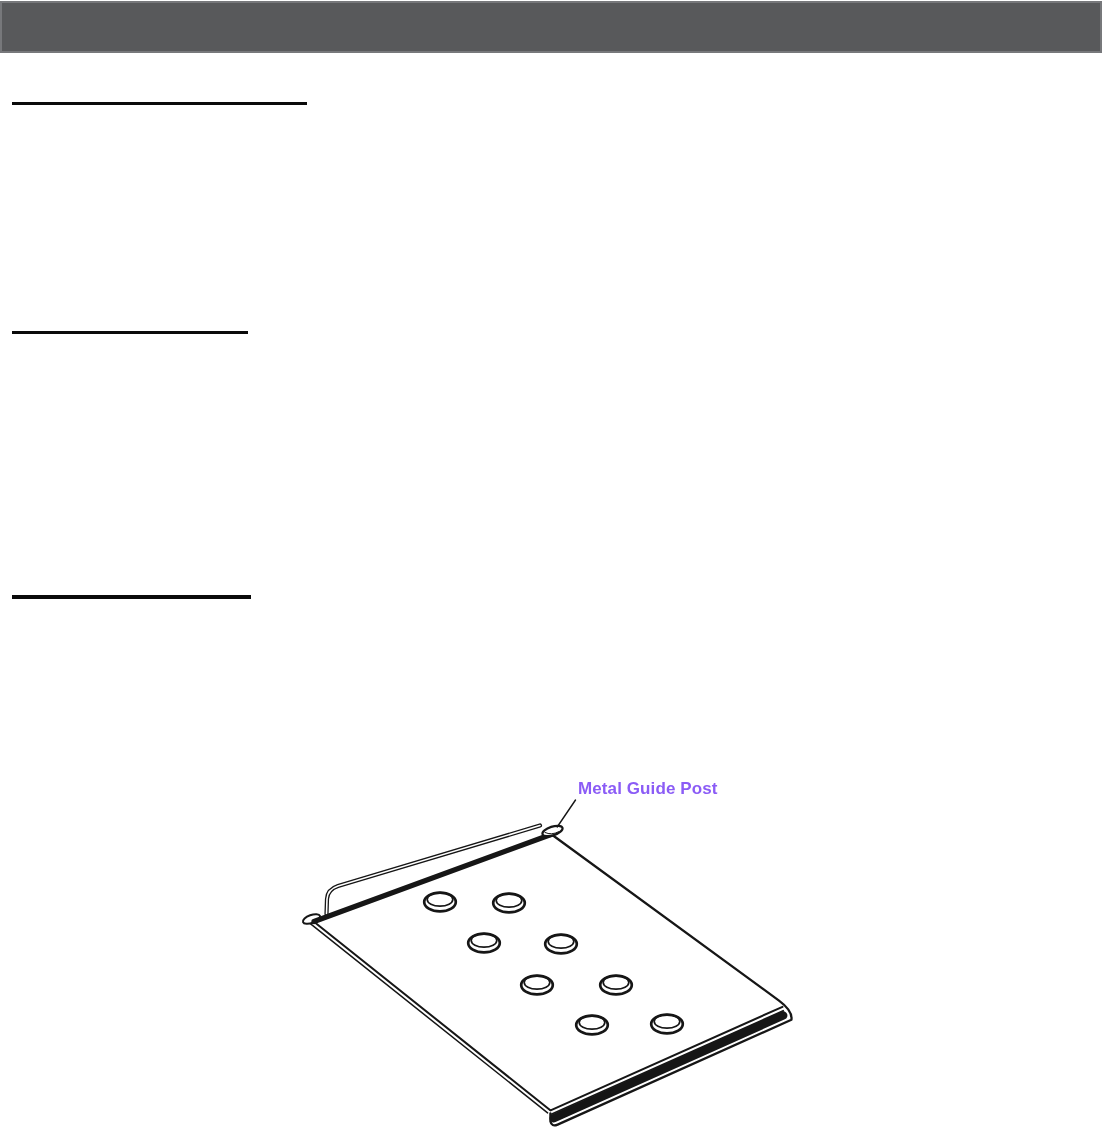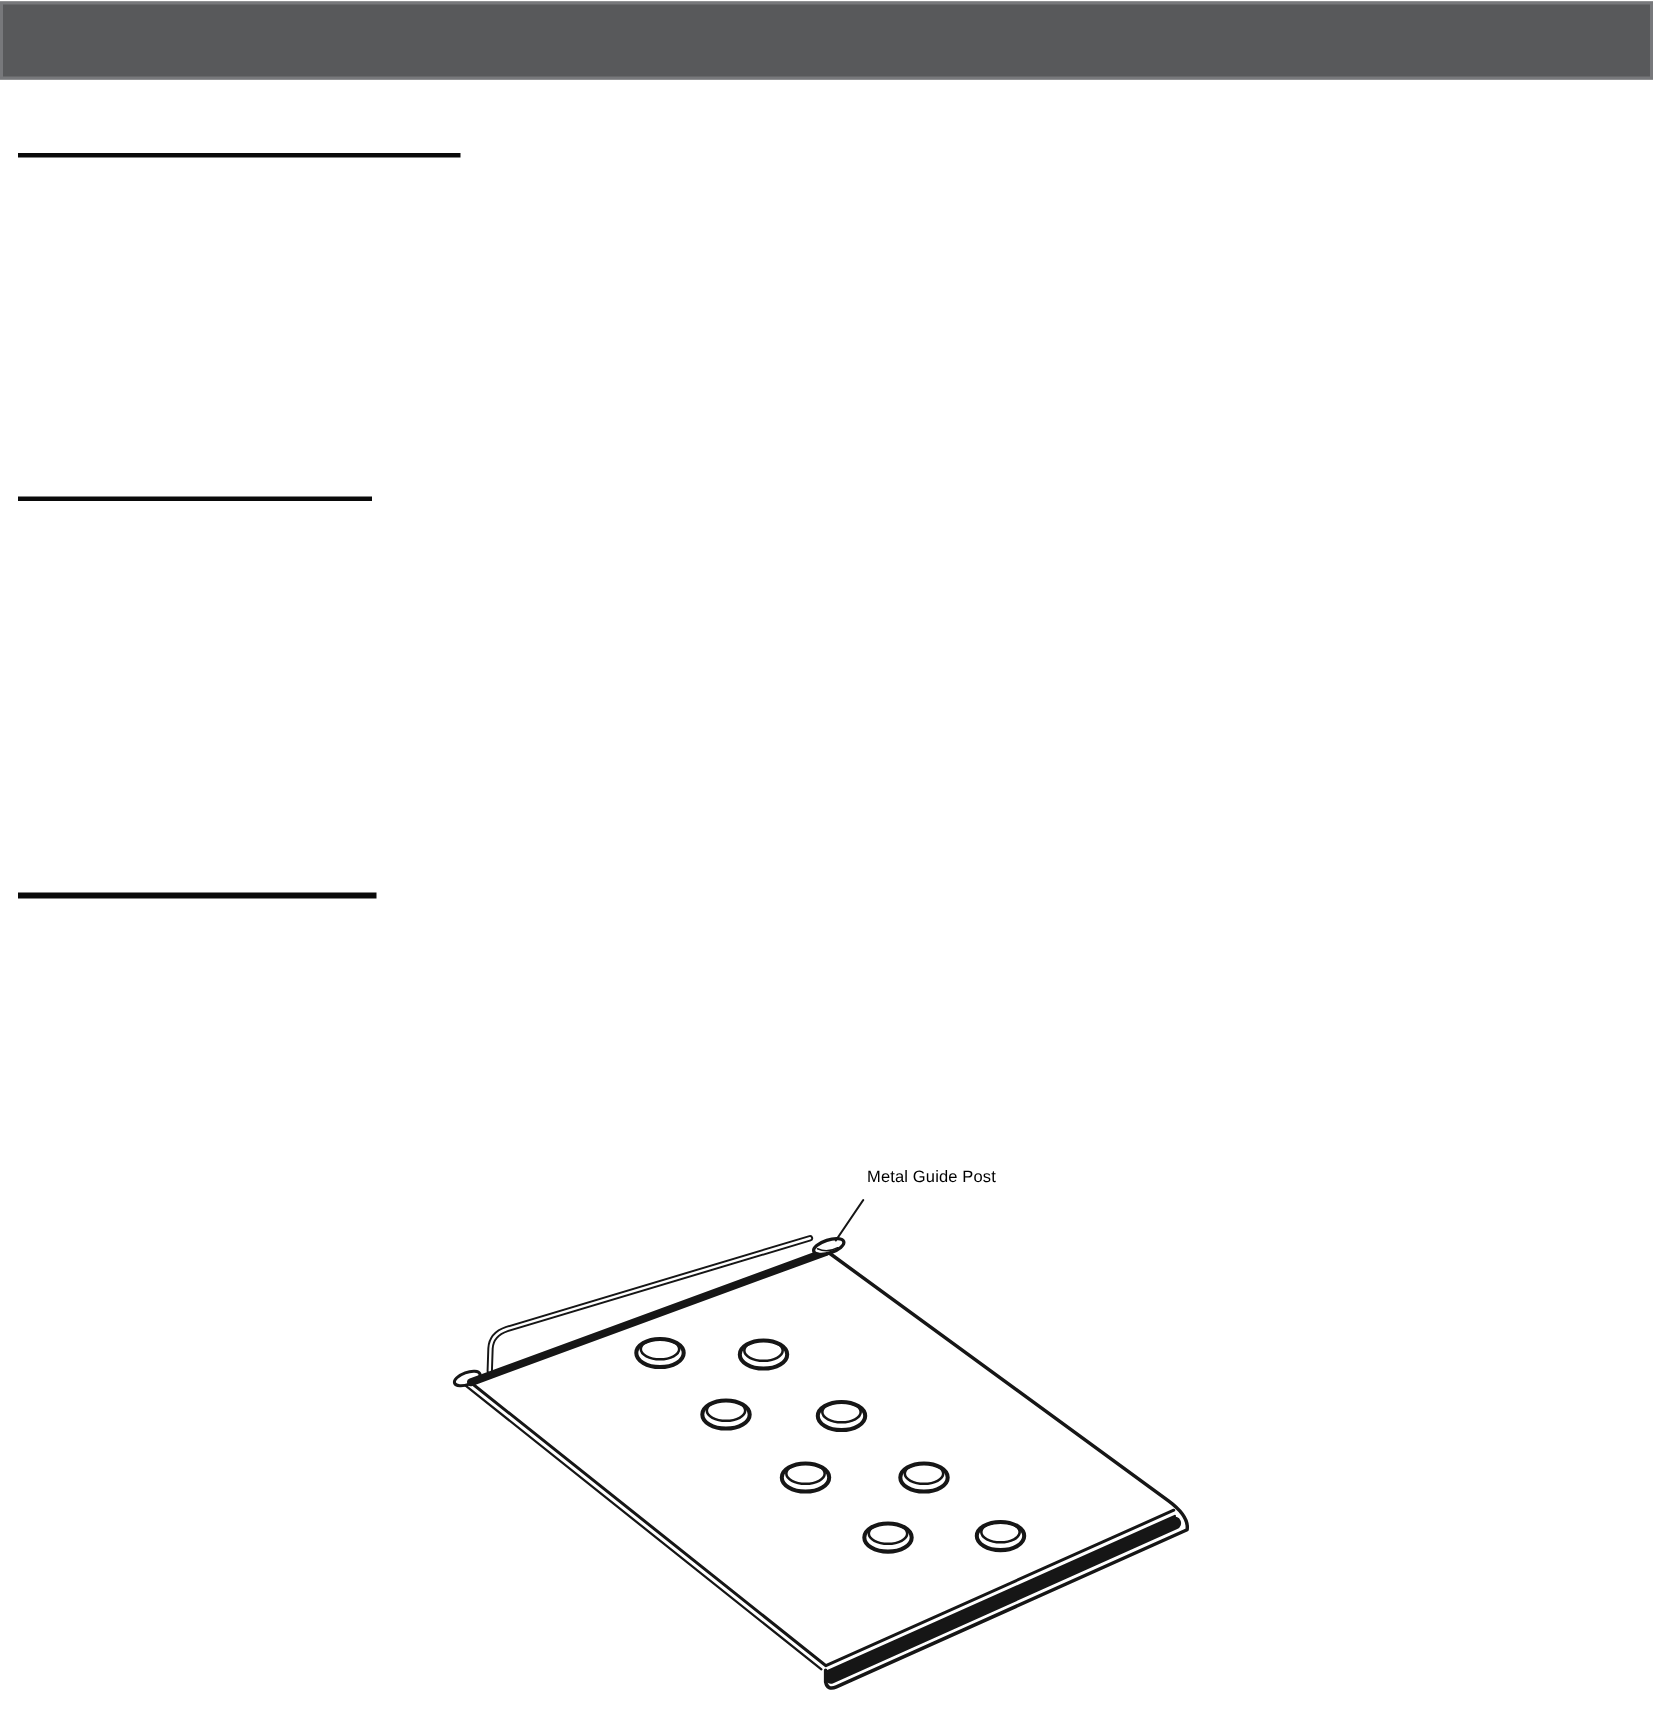--- a/index.html
+++ b/index.html
@@ -41,24 +41,24 @@
     position: absolute;
     left: 0;
     top: 0;
     width: 550px;
     height: 369px;
   }
   .callout-label {
     position: absolute;
     left: 578px;
     top: 779px;
-    font-size: 11px;
-    font-weight: 400;
+    font-size: 17px;
+    font-weight: 700;
     letter-spacing: 0.1px;
-    color: #000000;
+    color: #8b5cf6;
     white-space: nowrap;
   }
 </style>
 </head>
 <body>
 
 <div class="header-bar" style="background:#58595b;border:2px solid #77787b"></div>
 
 <div class="heading-rule rule-1"></div>
 <div class="heading-rule rule-2"></div>

